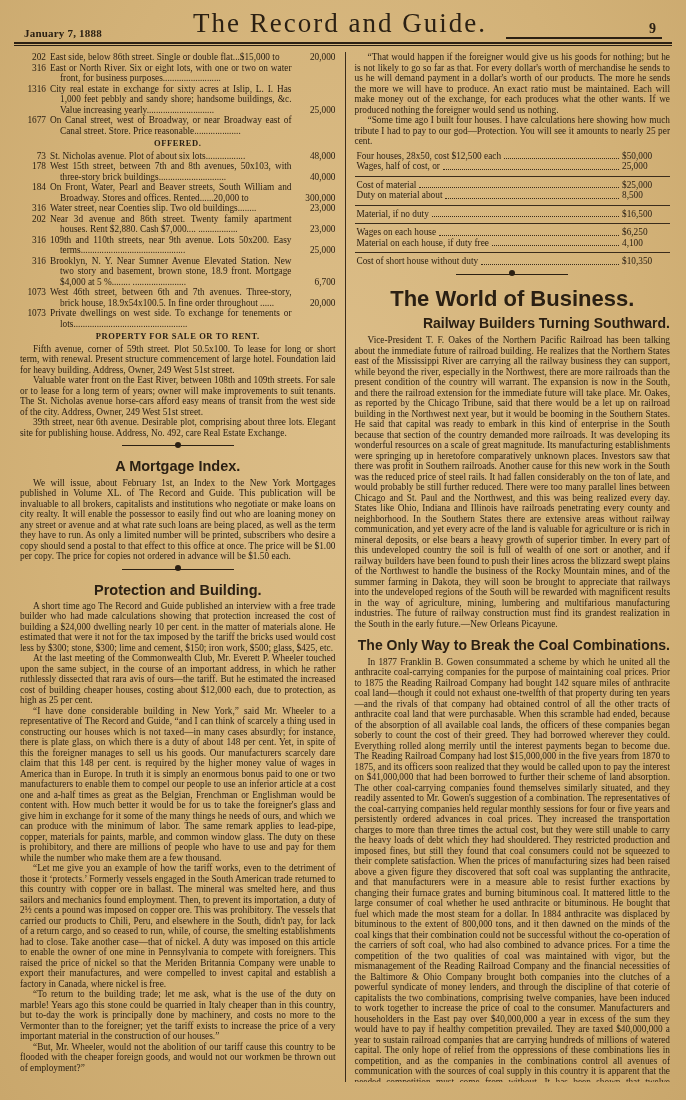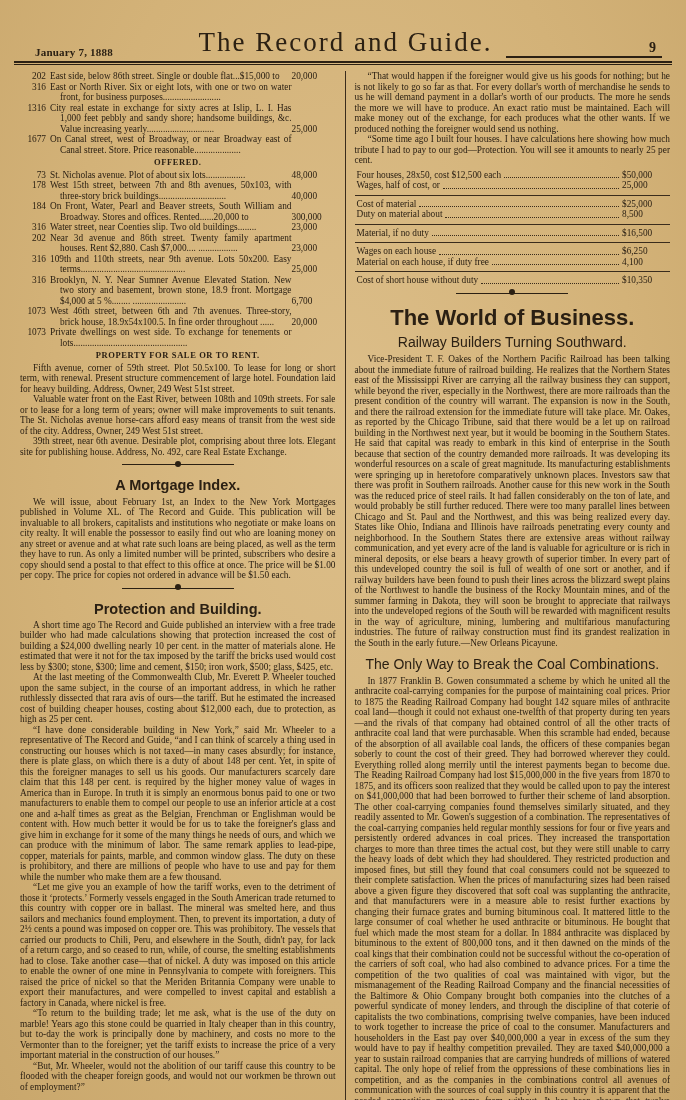--- a/index.html
+++ b/index.html
@@ -5,41 +5,41 @@
   html,body { margin:0; padding:0; background:#9a8258; }
   .page {
     position:relative; width:686px; height:1100px; margin:0 auto;
     background:#d5b47c;
     background-image: radial-gradient(ellipse at 50% 40%, #dcbe89 0%, #d3b278 60%, #c9a76c 100%);
     color:#2b2013;
     font-family:"Liberation Serif","DejaVu Serif",serif;
     overflow:hidden;
   }
   
-  .masthead { display:flex; align-items:flex-end; padding:8px 24px 2px 35px;margin-top:19px; }
+  .masthead { display:flex; align-items:flex-end; padding:8px 24px 2px 24px; }
   .masthead .date { width:150px; font-size:11px; font-weight:bold; letter-spacing:.2px; }
   .masthead .title { flex:1; text-align:center; font-size:27px; letter-spacing:2px; }
   .masthead .pageno { width:150px; text-align:right; font-size:14px; font-weight:bold; padding-right:6px; border-bottom:2px solid #2b2013; }
   .rule-thick { height:0; border-top:2px solid #2b2013; margin:1px 14px 0 14px; }
   .rule-thin  { height:0; border-top:1px solid #2b2013; margin:1px 14px 0 14px; }
   
   .columns { display:flex; padding:6px 16px 0 20px; height:1030px; }
   .col { width:50%; font-size:9.3px; line-height:1.13; text-align:justify; overflow:hidden; }
   .col-left  { padding-right:9px; border-right:1px solid #3a2c1c; }
   .col-right { padding-left:9px; }
   p { margin:0; text-indent:13px; }
   
   .listing { display:flex; align-items:flex-start; }
   .listing .ref   { width:26px; flex:none; text-align:right; padding-right:4px; }
   .listing .ltext { flex:1; text-align:justify; padding-left:10px; text-indent:-10px; overflow:hidden; }
-  .listing .price { flex:none; min-width:44px; align-self:flex-end; }
+  .listing .price { flex:none; min-width:44px; text-align:right; align-self:flex-end; }
   
   .subhead-small { text-align:center; font-weight:bold; font-size:8.5px; letter-spacing:.6px; margin:3px 0 2px 0; }
   .subhead-med   { text-align:center; font-weight:bold; font-size:14.5px; margin:1px 0 3px 0; font-family:"Liberation Sans","DejaVu Sans",sans-serif; }
-  .subhead-left  { text-align:center; font-weight:normal; font-size:14px; margin:5px 0 3px 0; font-family:"Liberation Sans","DejaVu Sans",sans-serif; }
+  .subhead-left  { text-align:right; font-weight:bold; font-size:14px; margin:5px 0 3px 0; font-family:"Liberation Sans","DejaVu Sans",sans-serif; }
   .bigheading    { text-align:center; font-weight:bold; font-size:22px; margin:5px 0 4px 0; font-family:"Liberation Sans","DejaVu Sans",sans-serif; }
   
   .divider { position:relative; width:112px; margin:7px auto 6px auto; border-top:1.6px solid #2b2013; height:6px; }
   .divider .dot { position:absolute; left:50%; top:-4.5px; transform:translateX(-50%); width:6px; height:6px; border-radius:50%; background:#2b2013; }
   
   .cost-table { margin:4px 0 2px 0; }
   .cost-row { display:flex; align-items:flex-end; padding:0 2px; }
   .cost-row.rule-above { border-top:1px solid #3a2c1c; margin-top:4px; padding-top:3px; }
   .cost-row .clabel { flex:none; white-space:nowrap; }
   .cost-row .leader { flex:1; border-bottom:1.5px dotted #3a2c1c; margin:0 3px 2px 3px; }

